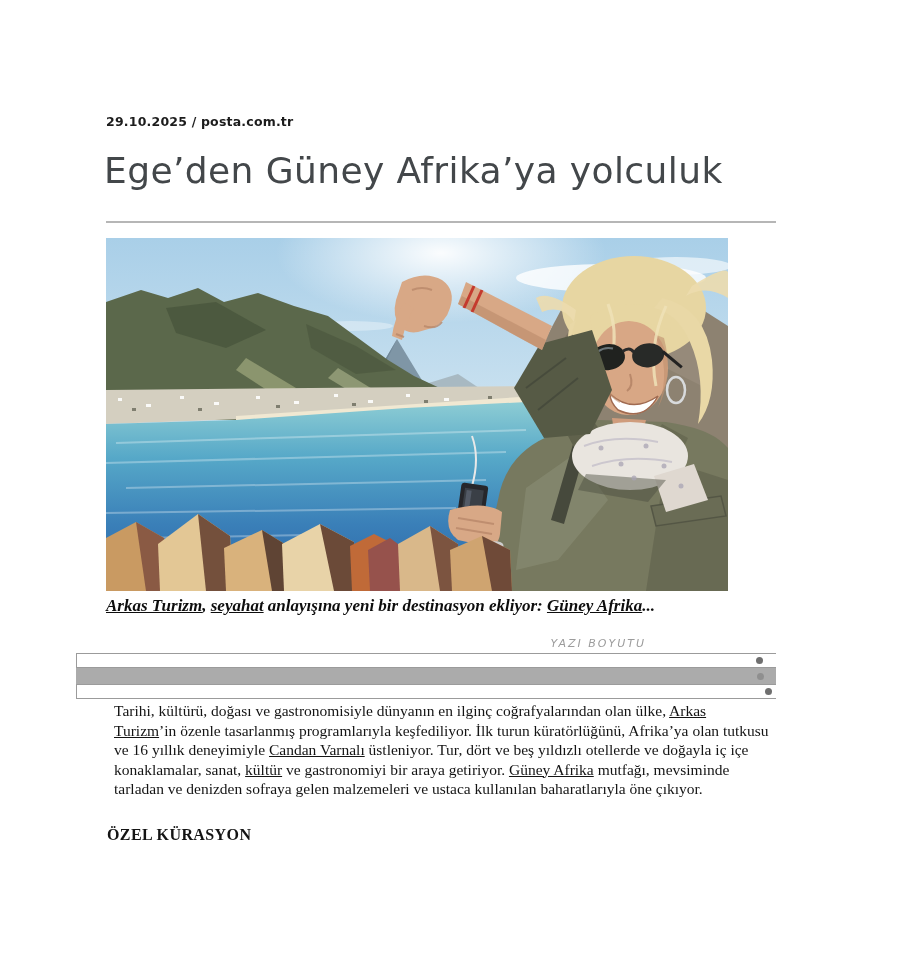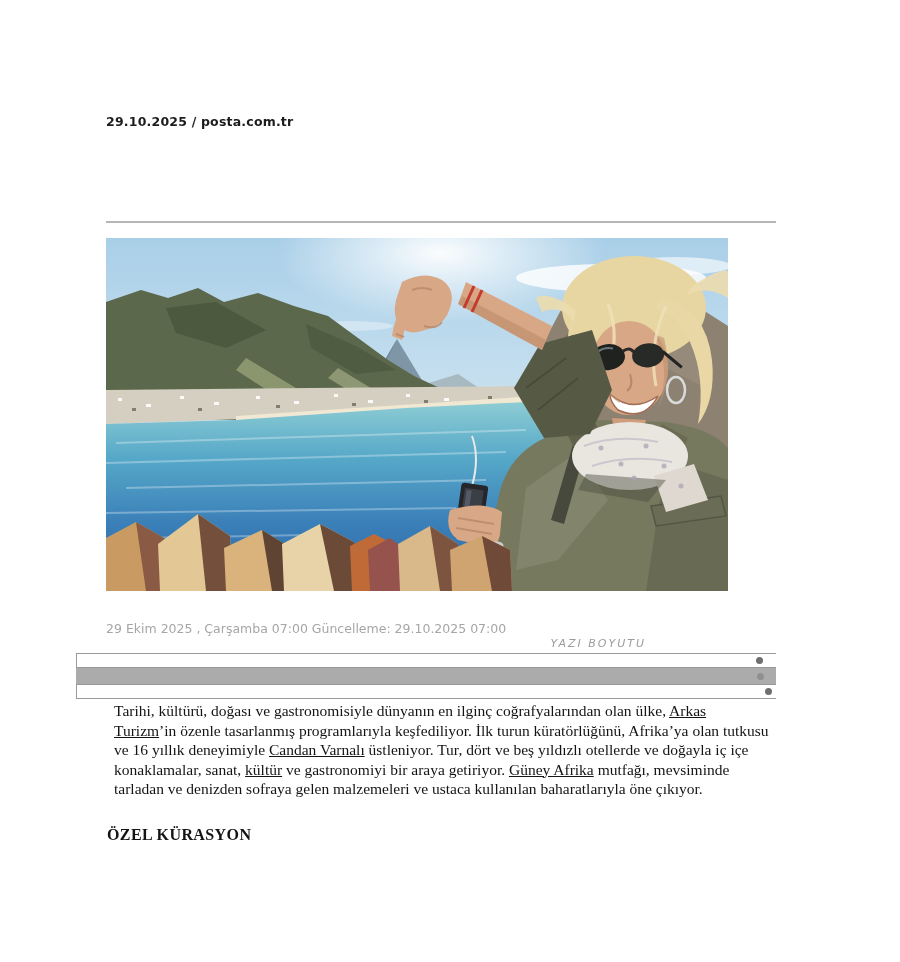--- a/index.html
+++ b/index.html
@@ -34,20 +34,21 @@
   .section-heading{margin:26px 0 1px 0;font-size:16px;font-weight:bold;color:#141414;
         letter-spacing:.4px;}
 </style>
 </head>
 <body>
 
 <div class="page">
 
   <div class="dateline">29.10.2025 / posta.com.tr</div>
 
+  <h1 class="headline">Ege’den Güney Afrika’ya yolculuk</h1>
 
   <div class="divider"></div>
 
   <div class="photo">
     <svg width="622" height="353" viewBox="0 0 622 353" xmlns="http://www.w3.org/2000/svg">
       <defs>
         <linearGradient id="sky" x1="0" y1="0" x2="0" y2="1">
           <stop offset="0" stop-color="#a9cfe8"></stop>
             <stop offset="0.55" stop-color="#cfe4f1"></stop>
           <stop offset="1" stop-color="#e8f2f8"></stop>
@@ -221,22 +222,22 @@
       <path d="M214,286 L248,304 L250,353 L228,353 Z" fill="#6b4a38"></path>
       <path d="M244,308 L268,296 L292,308 L294,353 L246,353 Z" fill="#c06a38"></path>
       <path d="M262,312 L284,300 L300,312 L302,353 L264,353 Z" fill="#96524c"></path>
       <path d="M292,306 L324,288 L352,306 L354,353 L294,353 Z" fill="#d9b88a"></path>
       <path d="M324,288 L352,306 L354,353 L334,353 Z" fill="#7c5440"></path>
       <path d="M344,312 L376,298 L404,312 L406,353 L346,353 Z" fill="#cfa470"></path>
       <path d="M376,298 L404,312 L406,353 L386,353 Z" fill="#6f4a38"></path>
     </svg>
   </div>
 
-
-  <div class="pubinfo">29 Ekim 2025 , Çarşamba 07:00 Güncelleme: 29.10.2025 07:00</div>
+  <div class="caption"><a>Arkas Turizm</a><span>, </span><a>seyahat</a><span> anlayışına yeni bir destinasyon ekliyor: </span><a>Güney Afrika</a><span>...</span></div>
+
 
   <div class="yazi-label">YAZI BOYUTU</div>
 
   <div class="fs-widget">
     <div class="fs-bar fs-small">
       <span class="fs-dot"></span>
     </div>
     <div class="fs-bar fs-medium">
       <span class="fs-dot fs-dot-on-gray"></span>
     </div>

